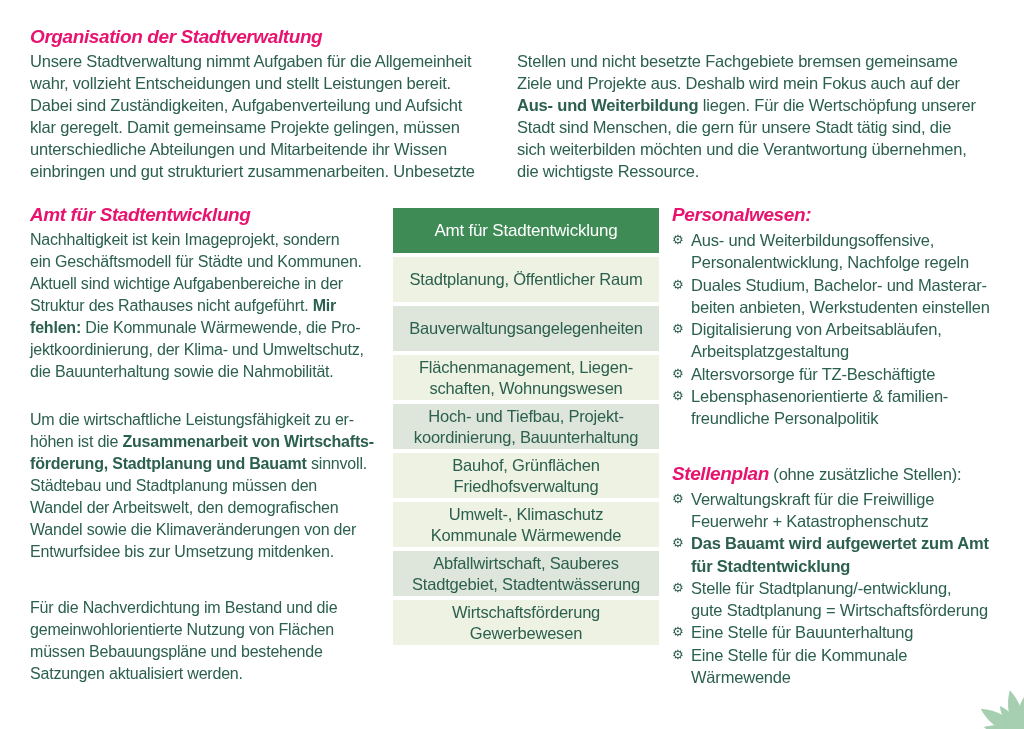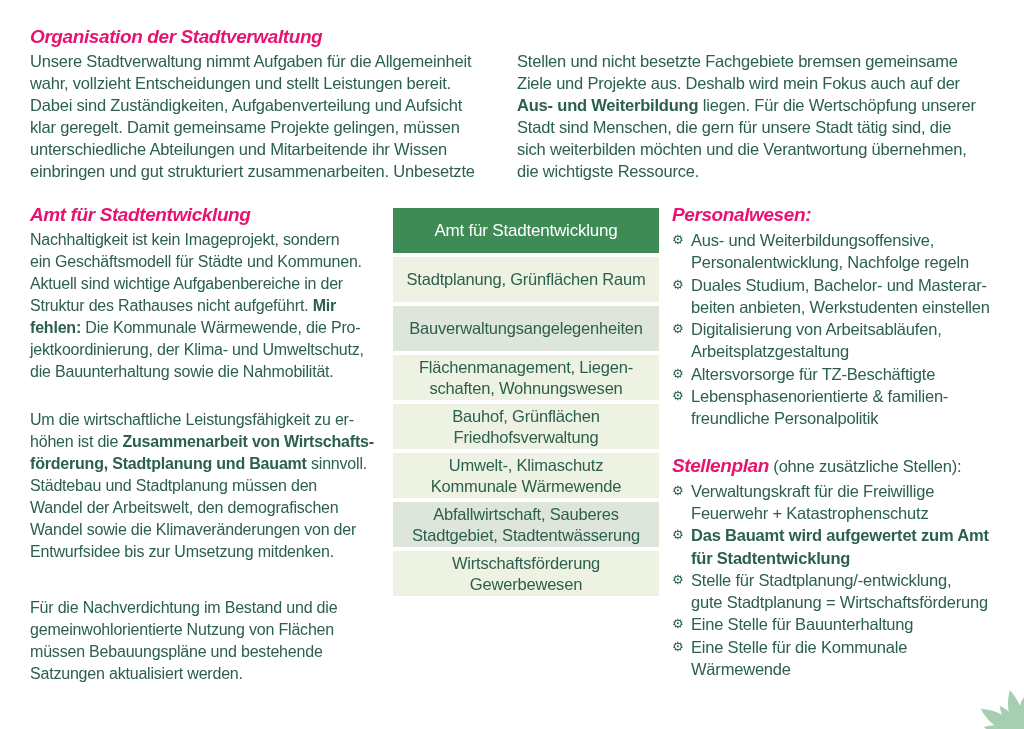--- a/index.html
+++ b/index.html
@@ -82,21 +82,21 @@
     font-size:16.5px;line-height:22.3px;
   }
   .b-item .bullet{
     flex:0 0 19px;
     font-family:"DejaVu Sans",sans-serif;
     font-size:13px;
     line-height:22.3px;
   }
   .b-item .txt{white-space:pre-line;}
   .b-item .txt b{font-weight:700;}
-  .stellenplan-head{margin-top:25px;margin-bottom:3px;white-space:nowrap;}
+  .stellenplan-head{margin-top:33px;margin-bottom:3px;white-space:nowrap;}
   
   .sunflower{
     position:absolute;right:0;bottom:0;width:125px;height:112px;
     pointer-events:none;
   }
 </style>
 </head>
 <body>
 
 <div class="page">
@@ -105,24 +105,26 @@
   <div class="body-text intro-left">Unsere Stadtverwaltung nimmt Aufgaben für die Allgemeinheit<br>wahr, vollzieht Entscheidungen und stellt Leistungen bereit.<br>Dabei sind Zuständigkeiten, Aufgabenverteilung und Aufsicht<br>klar geregelt. Damit gemeinsame Projekte gelingen, müssen<br>unterschiedliche Abteilungen und Mitarbeitende ihr Wissen<br>einbringen und gut strukturiert zusammenarbeiten. Unbesetzte</div>
   <div class="body-text intro-right">Stellen und nicht besetzte Fachgebiete bremsen gemeinsame<br>Ziele und Projekte aus. Deshalb wird mein Fokus auch auf der<br><b>Aus- und Weiterbildung</b> liegen. Für die Wertschöpfung unserer<br>Stadt sind Menschen, die gern für unsere Stadt tätig sind, die<br>sich weiterbilden möchten und die Verantwortung übernehmen,<br>die wichtigste Ressource.</div>
 
   <div class="h-pink sec-left-heading">Amt für Stadtentwicklung</div>
   <div class="body-text para1">Nachhaltigkeit ist kein Imageprojekt, sondern<br>ein Geschäftsmodell für Städte und Kommunen.<br>Aktuell sind wichtige Aufgabenbereiche in der<br>Struktur des Rathauses nicht aufgeführt. <b>Mir</b><br><b>fehlen:</b> Die Kommunale Wärmewende, die Pro-<br>jektkoordinierung, der Klima- und Umweltschutz,<br>die Bauunterhaltung sowie die Nahmobilität.</div>
   <div class="body-text para2">Um die wirtschaftliche Leistungsfähigkeit zu er-<br>höhen ist die <b>Zusammenarbeit von Wirtschafts-</b><br><b>förderung, Stadtplanung und Bauamt</b> sinnvoll.<br>Städtebau und Stadtplanung müssen den<br>Wandel der Arbeitswelt, den demografischen<br>Wandel sowie die Klimaveränderungen von der<br>Entwurfsidee bis zur Umsetzung mitdenken.</div>
   <div class="body-text para3">Für die Nachverdichtung im Bestand und die<br>gemeinwohlorientierte Nutzung von Flächen<br>müssen Bebauungspläne und bestehende<br>Satzungen aktualisiert werden.</div>
 
   <div class="org-table">
     <div class="org-header">Amt für Stadtentwicklung</div>
-    <div class="org-row light">Stadtplanung, Grünflächen Raum</div>
+    <div class="org-row light">Stadtplanung, Öffentlicher Raum</div>
     <div class="org-row shade">Bauverwaltungsangelegenheiten</div>
     <div class="org-row light">Flächenmanagement, Liegen-
 schaften, Wohnungswesen</div>
+    <div class="org-row shade">Hoch- und Tiefbau, Projekt-
+koordinierung, Bauunterhaltung</div>
     <div class="org-row light">Bauhof, Grünflächen
 Friedhofsverwaltung</div>
     <div class="org-row light">Umwelt-, Klimaschutz
 Kommunale Wärmewende</div>
     <div class="org-row shade">Abfallwirtschaft, Sauberes
 Stadtgebiet, Stadtentwässerung</div>
     <div class="org-row light">Wirtschaftsförderung
 Gewerbewesen</div>
   </div>
 

